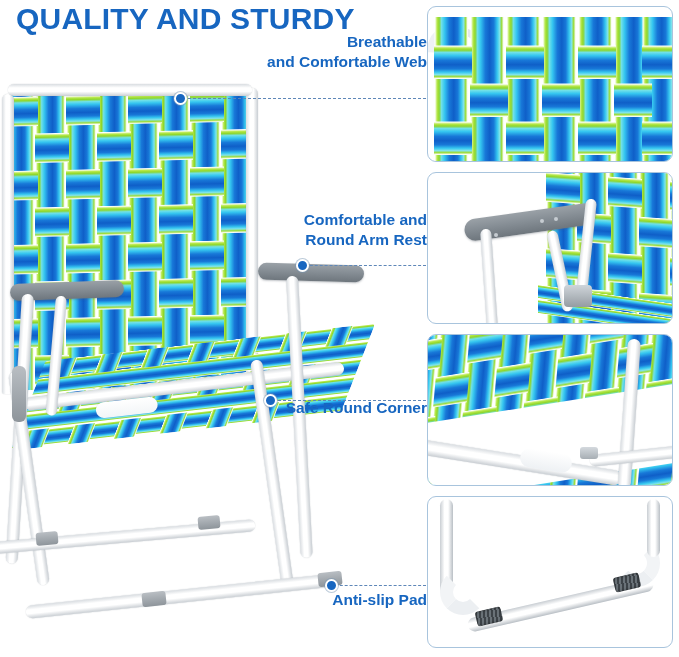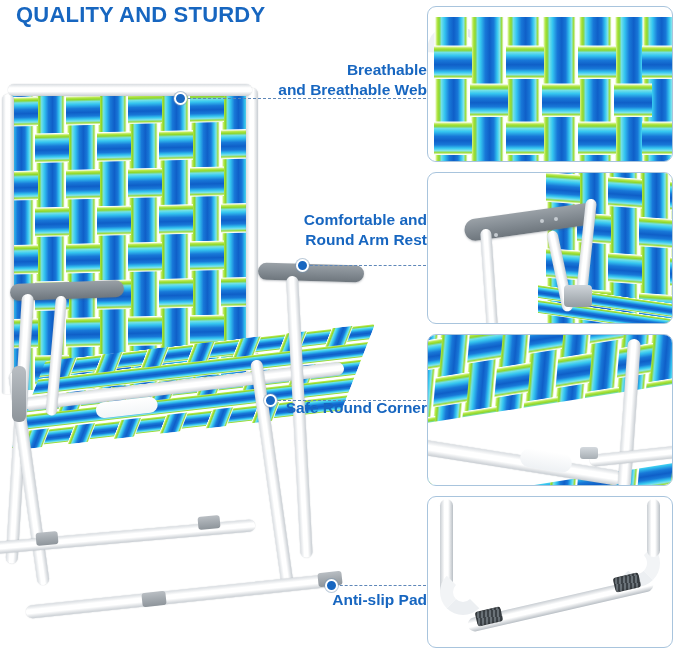--- a/index.html
+++ b/index.html
@@ -13,38 +13,38 @@
     position: relative;
     overflow: hidden;
     font-family: "Liberation Sans", sans-serif;
     color: #1a6fc4;
   }
 
   
   #page-title {
     position: absolute;
     left: 16px; top: 2px;
-    font-size: 22px;
+    font-size: 30px;
     font-weight: bold;
     letter-spacing: 0.2px;
     color: #1766c0;
     white-space: nowrap;
   }
 
   
   .callout {
     position: absolute;
     font-size: 15.5px;
     font-weight: bold;
     color: #1766c0;
     line-height: 1.28;
     text-align: right;
     white-space: nowrap;
   }
-  #callout-web   { right: 252px; top: 60px; }
+  #callout-web   { right: 252px; top: 32px; }
   #callout-arm   { right: 252px; top: 210px; }
   #callout-corner{ right: 252px; top: 398px; }
   #callout-pad   { right: 252px; top: 590px; }
 
   
   .connector {
     position: absolute;
     height: 0;
     border-top: 1.4px dashed #5e87b8;
   }
@@ -306,21 +306,21 @@
 <div class="connector" id="conn-corner"></div>
 <div class="connector" id="conn-pad"></div>
 
 <div class="node-dot" id="dot-web"></div>
 <div class="node-dot" id="dot-arm"></div>
 <div class="node-dot" id="dot-corner"></div>
 <div class="node-dot" id="dot-pad"></div>
 
 <div class="callout" id="callout-web">
   <div>Breathable</div>
-  <div>and Breathable Web</div>
+  <div>and Comfortable Web</div>
 </div>
 
 <div class="callout" id="callout-arm">
   <div>Comfortable and</div>
   <div>Round Arm Rest</div>
 </div>
 
 <div class="callout" id="callout-corner">
   <div>Safe Round Corner</div>
 </div>

